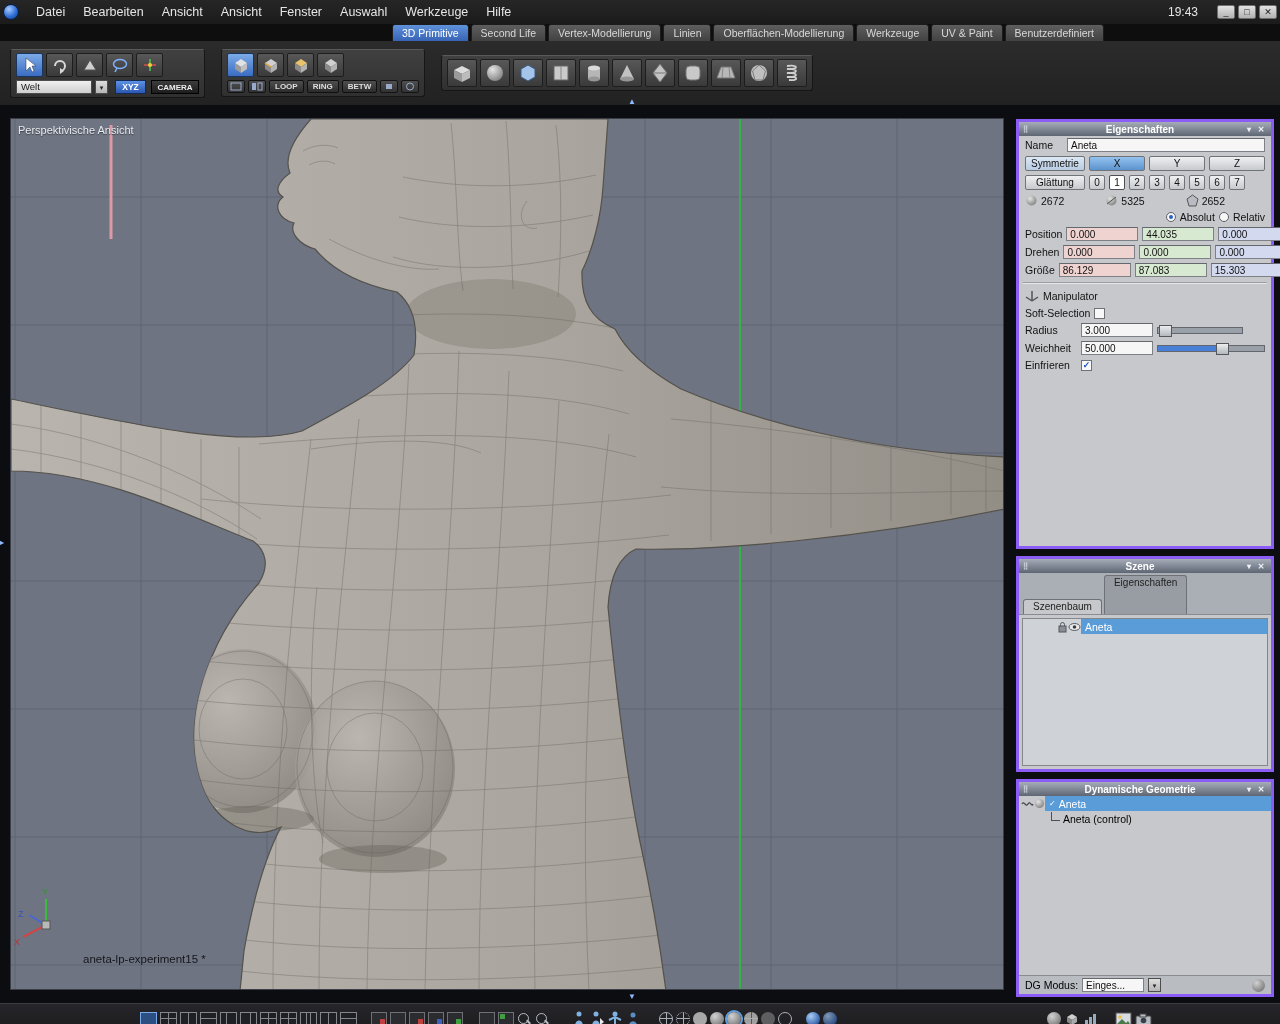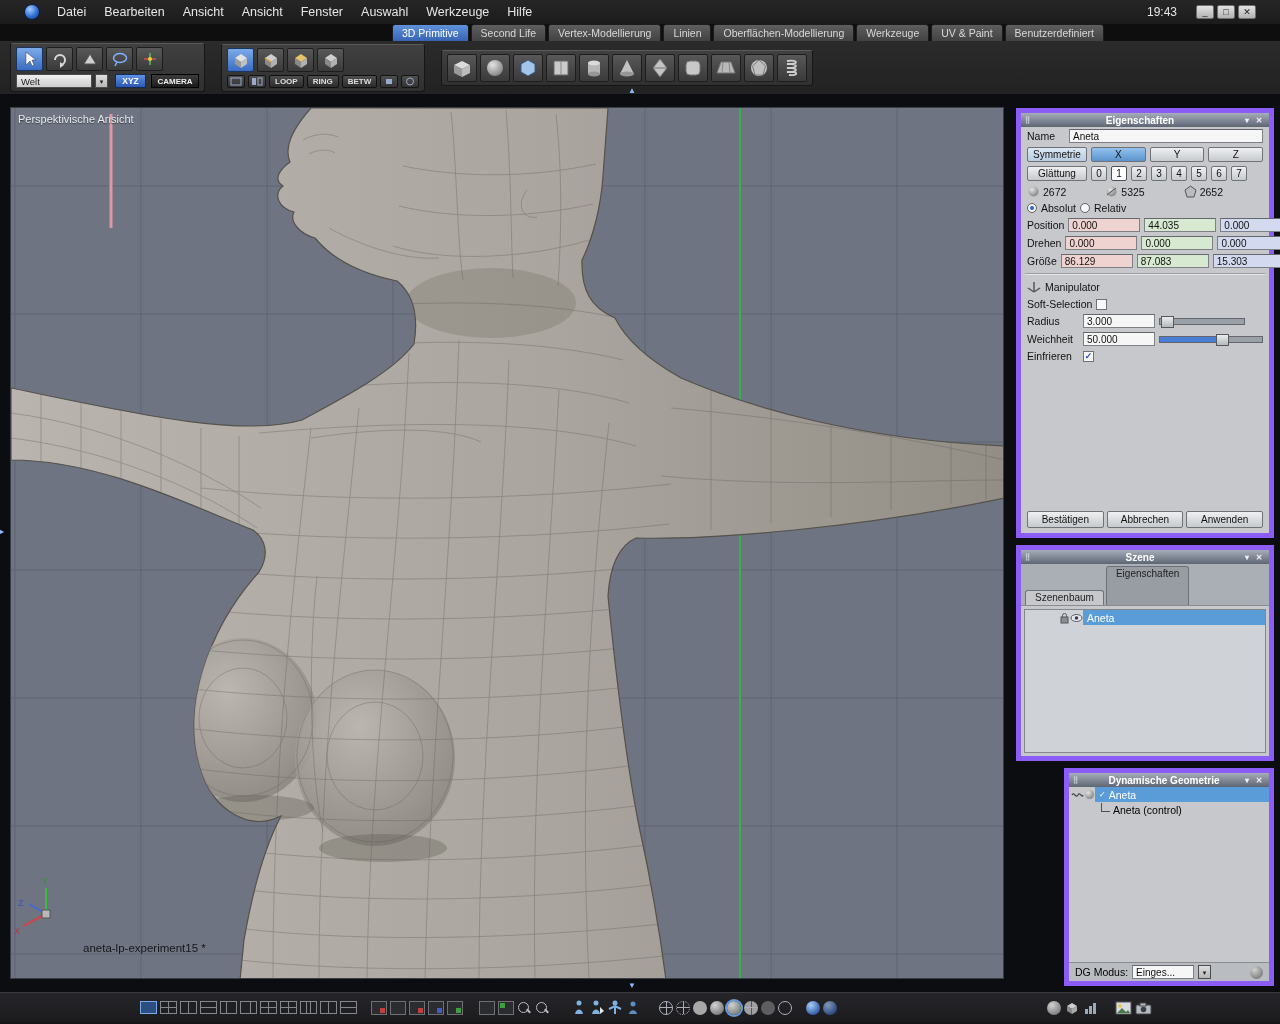--- a/index.html
+++ b/index.html
@@ -3,35 +3,35 @@
 <meta charset="utf-8">
 <style>
   * { box-sizing: border-box; margin: 0; padding: 0; }
   html,body { width:1280px; height:1024px; }
   body {
     background:#141518; font-family:"Liberation Sans",sans-serif; overflow:hidden; position:relative;
     -webkit-user-select:none; user-select:none;
   }
   
   #menubar { height:24px; background:linear-gradient(#262626,#1b1b1b); display:flex; align-items:center;
-    color:#e6e6e6; font-size:12.5px; padding:0 24px; }
+    color:#e6e6e6; font-size:12.5px; padding:0 3px; }
   #logo { width:16px; height:16px; border-radius:50%; margin-right:8px;
     background:radial-gradient(circle at 35% 30%, #a8cbff, #2f6fd6 55%, #10336e); border:1px solid #0a1f44;}
   .menu-item { padding:0 9px; cursor:default; }
   .spacer { flex:1; }
   #clock { margin-right:16px; font-size:12px; }
   .winbtn { width:18px; height:14px; margin-left:3px; background:linear-gradient(#e2e2e2,#b2b2b2);
     border:1px solid #6e6e6e; border-radius:2px; font-size:9px; line-height:12px; text-align:center; color:#222;}
   
   #tabstrip { height:17px; background:#0e0e0f; display:flex; align-items:flex-end; padding-left:392px; gap:2px; }
   .rtab { font-size:10.5px; color:#d8d8d8; background:linear-gradient(#5e5e5e,#424242); padding:2px 9px;
     border:1px solid #1c1c1c; border-bottom:none; border-radius:3px 3px 0 0; white-space:nowrap; }
   .rtab.active { background:linear-gradient(#5f92da,#3763b5); color:#fff;margin-top:40px; }
   
-  #toolbar { height:53px; background:linear-gradient(#2b2b2b,#222); display:flex; align-items:center; padding:0 10px; gap:16px; }
+  #toolbar { height:64px; background:linear-gradient(#2b2b2b,#222); display:flex; align-items:center; padding:0 10px; gap:16px; }
   .tgroup { background:linear-gradient(#404040,#303030); border:1px solid #161616; border-top-color:#5a5a5a;
     border-radius:3px; padding:3px 5px; display:flex; flex-direction:column; gap:3px; }
   .trow { display:flex; gap:3px; align-items:center; }
   .tbtn { width:27px; height:24px; background:linear-gradient(#585858,#3a3a3a); border:1px solid #1d1d1d;
     border-radius:2px; display:flex; align-items:center; justify-content:center; }
   .tbtn.sel { background:linear-gradient(#7cabe8,#3a6cc2); border-color:#17355f; }
   .tbtn.big { width:30px; height:28px; }
   .welt { width:76px; height:14px; background:linear-gradient(#f0f0f0,#cecece); border:1px solid #4c4c4c;
     font-size:9.5px; color:#1c1c1c; display:flex; align-items:center; padding:0 4px; }
   .mini-arrow { width:13px; height:14px; background:linear-gradient(#dedede,#b6b6b6); border:1px solid #4c4c4c;
@@ -45,21 +45,21 @@
   .mico { width:18px; height:13px; background:linear-gradient(#4e4e4e,#333); border:1px solid #141414;
     border-radius:2px; display:flex; align-items:center; justify-content:center; }
   
   #main { display:flex; height:898px; }
   #vpcol { flex:1; background:#0c0d10; position:relative; }
   #viewport { position:absolute; left:10px; top:13px; width:994px; height:872px; background:#6e7481; overflow:hidden; border:1px solid #3a3e46;}
   #vplabel { position:absolute; left:7px; top:5px; color:#e8eaf0; font-size:11px; z-index:5; text-shadow:0 1px 1px #3a3e46;}
   .collapse { position:absolute; color:#8fb8ff; font-size:8px; line-height:8px; z-index:6; }
   
   #sidecol { width:268px; background:#0c0d10; padding:14px 6px 0 4px; display:flex; flex-direction:column; gap:7px; }
-  .panel { background:#c6c8cb; border:5px solid #8b5cf6; display:flex; flex-direction:column; }
+  .panel { background:#c6c8cb; border:3px solid #8b5cf6; display:flex; flex-direction:column; }
   .ptitle { height:14px; background:linear-gradient(#a6adb9,#5e6674); display:flex; align-items:center;
     color:#fff; font-size:10px; font-weight:bold; padding:0 4px; flex:none;}
   .grip { width:14px; color:#d4d9e2; font-size:7px; letter-spacing:1px;}
   .ptitle .t { flex:1; text-align:center; }
   .tico { width:12px; text-align:center; font-size:8px; color:#eef1f7; }
   .prow { display:flex; align-items:center; padding:2px 6px; font-size:10.5px; color:#111; gap:4px; flex:none;}
   .lbl { white-space:nowrap; }
   .field { background:#f6f6f6; border:1px solid #7d8185; border-top-color:#64686c; height:14px; font-size:10px;
     padding:0 3px; color:#111; display:flex; align-items:center; font-family:"Liberation Sans",sans-serif;}
   input.field { outline:none; }
@@ -519,21 +519,21 @@
           <span>5325</span>
           </span>
         <span class="cnt">
             <svg width="13" height="13">
               <polygon points="6.5,1 12,5 10,12 3,12 1,5" fill="#b8bcc2" stroke="#555"></polygon>
             </svg>
           <span>2652</span>
           </span>
       </div>
 
-      <div class="prow" style="justify-content:flex-start; gap:4px;">
+      <div class="prow" style="justify-content:flex-end; gap:4px;">
         <span class="radio sel"></span>
         <span>Absolut</span>
         <span class="radio"></span>
         <span>Relativ</span>
       </div>
 
       <div class="prow">
         <span class="lbl" style="width:46px;">Position</span>
         <div class="field fx w50">0.000</div>
         <div class="field fy w50">44.035</div>
@@ -584,25 +584,20 @@
           <div class="handle" style="left:55%;"></div>
         </div>
       </div>
       <div class="prow">
         <span class="lbl" style="width:52px;">Einfrieren</span>
         <span class="cb">✓</span>
       </div>
 
       <div class="flexspace"></div>
 
-      <div class="prow" style="gap:3px; padding-bottom:5px;">
-        <div class="btn" style="flex:1; height:17px;">Bestätigen</div>
-        <div class="btn" style="flex:1; height:17px;">Abbrechen</div>
-        <div class="btn" style="flex:1; height:17px;">Anwenden</div>
-      </div>
     </div>
 
     <div class="panel" style="height:216px;">
       <div class="ptitle">
         <span class="grip">⣿</span>
         <span class="t">Szene</span>
         <span class="tico">▾</span>
         <span class="tico">✕</span>
       </div>
       <div class="stabs">
@@ -620,21 +615,21 @@
               <ellipse cx="6.5" cy="6" rx="5.5" ry="3.5" fill="#e8eaec" stroke="#55595f"></ellipse>
               <circle cx="6.5" cy="6" r="1.8" fill="#3a3e44"></circle>
             </svg>
           <div class="bluebar">
             <span>Aneta</span>
           </div>
         </div>
       </div>
     </div>
 
-    <div class="panel" style="height:218px;margin-left:48px;">
+    <div class="panel" style="height:218px;">
       <div class="ptitle">
         <span class="grip">⣿</span>
         <span class="t">Dynamische Geometrie</span>
         <span class="tico">▾</span>
         <span class="tico">✕</span>
       </div>
       <div class="dgbody">
         <div class="treerow">
           <svg width="13" height="10" style="margin-left:2px;">
               <path d="M 1,5 C 3,1 5,9 7,5 C 9,1 11,9 12,5" fill="none" stroke="#44484e" stroke-width="1.2"></path>

